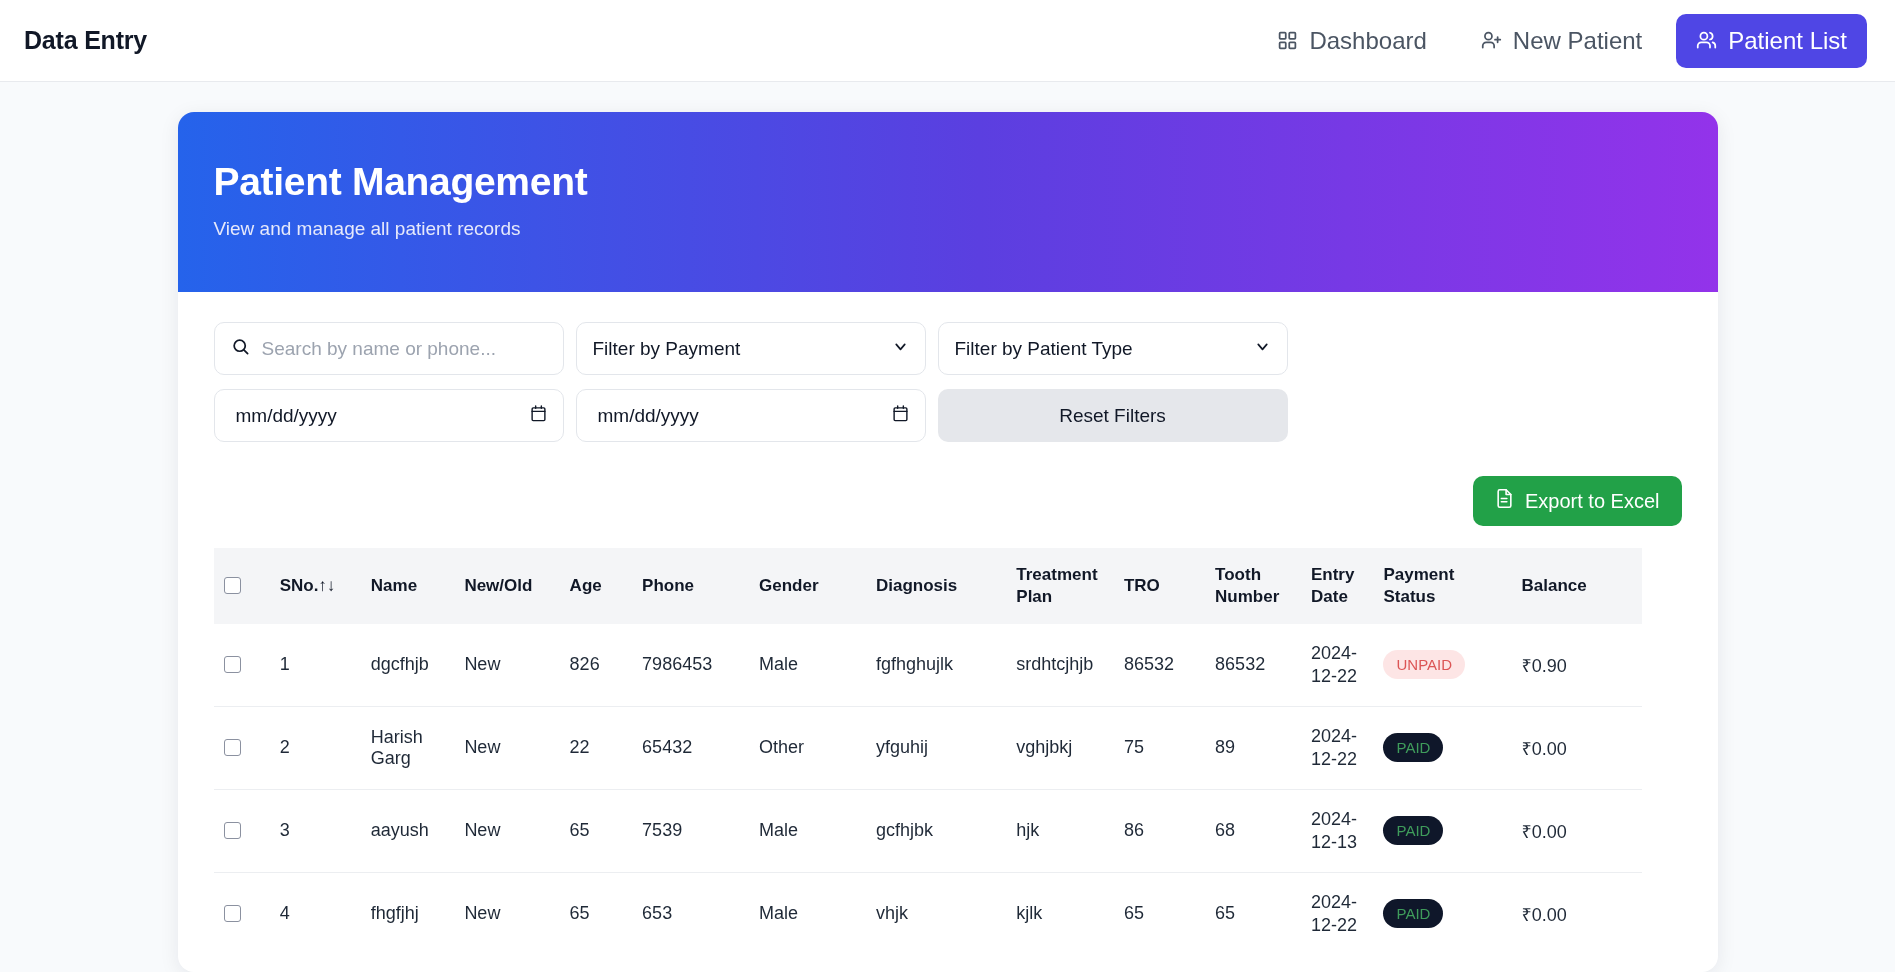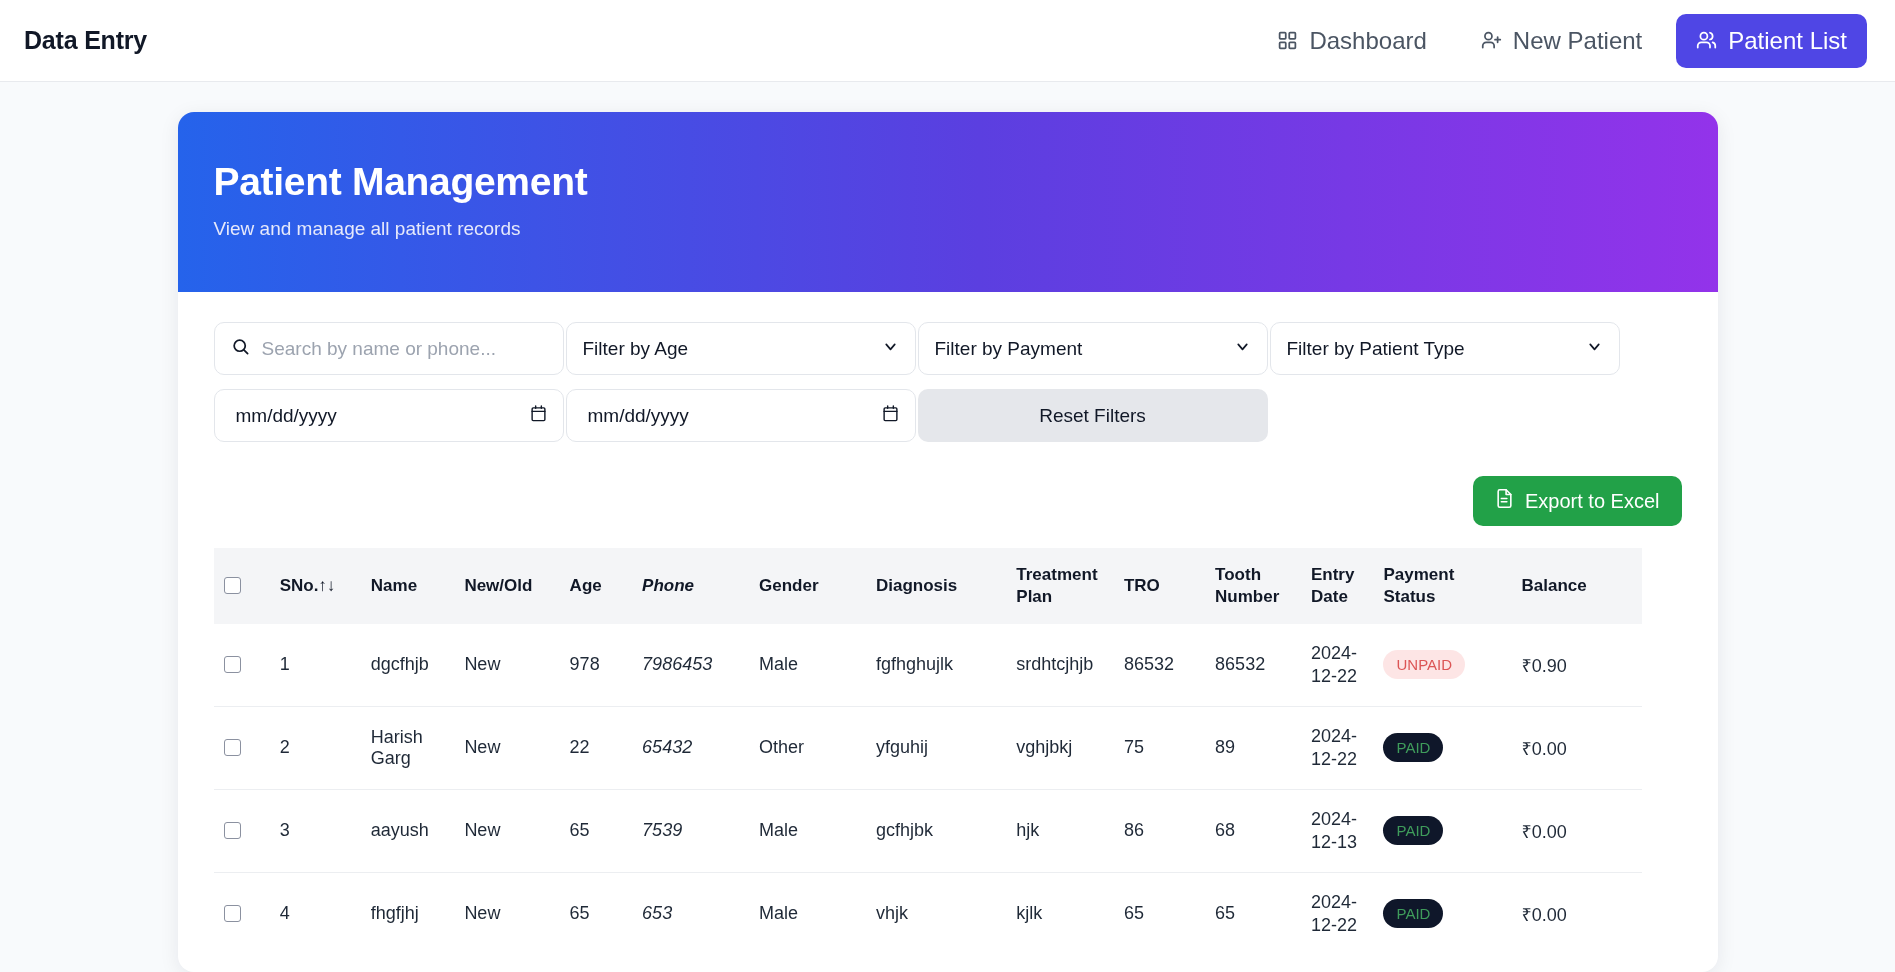--- a/index.html
+++ b/index.html
@@ -83,21 +83,21 @@
     color: #e6e9fb;
     font-size: 19px;
   }
 
   
   .filters {
     padding: 30px 36px 0 36px;
   }
   .filter-row {
     display: flex;
-    gap: 2px;
+    gap: 12px;
     margin-bottom: 14px;
   }
   .field {
     height: 53px;
     border: 1px solid #e3e6eb;
     border-radius: 10px;
     background: #ffffff;
     display: flex;
     align-items: center;
     padding: 0 16px;
@@ -172,21 +172,21 @@
     border-top: 1px solid #eceef1;
     vertical-align: middle;
     height: 81px;
   }
   tbody tr:first-child td { border-top: none; }
   .c-check { width: 48px; }
   .c-sno   { width: 78px; }
   .c-name  { width: 80px; }
   .c-newold{ width: 90px; }
   .c-age   { width: 62px; }
-  .c-phone { width: 100px; font-style: italic; }
+  .c-phone { width: 100px; }
   .c-gender{ width: 100px; }
   .c-diag  { width: 120px; }
   .c-plan  { width: 92px; }
   .c-tro   { width: 78px; }
   .c-tooth { width: 82px; }
   .c-entry { width: 62px; }
   .c-pay   { width: 118px; }
   .c-bal   { width: 104px; }
   .c-act   { width: 120px; }
 
@@ -283,28 +283,20 @@
         <div class="field search">
           <span>
             <svg width="19" height="19" viewBox="0 0 24 24" fill="none" stroke="#111827" stroke-width="2.2" stroke-linecap="round">
               <circle cx="11" cy="11" r="7"></circle>
                 <line x1="16.2" y1="16.2" x2="21" y2="21"></line>
             </svg>
           </span>
           <span class="ph">Search by name or phone...</span>
         </div>
 
-        <div class="field select">
-          <span>Filter by Age</span>
-          <span class="chev">
-            <svg width="17" height="17" viewBox="0 0 24 24" fill="none" stroke="currentColor" stroke-width="2.4" stroke-linecap="round" stroke-linejoin="round">
-                <polyline points="6 9 12 16 18 9"></polyline>
-              </svg>
-          </span>
-        </div>
 
         <div class="field select">
           <span>Filter by Payment</span>
           <span class="chev">
             <svg width="17" height="17" viewBox="0 0 24 24" fill="none" stroke="currentColor" stroke-width="2.4" stroke-linecap="round" stroke-linejoin="round">
                 <polyline points="6 9 12 16 18 9"></polyline>
               </svg>
           </span>
         </div>
 
@@ -404,21 +396,21 @@
           </tr>
         </thead>
         <tbody id="tbody">
             <tr>
               <td class="c-check">
                 <span class="cb"></span>
               </td>
               <td class="c-sno">1</td>
               <td class="c-name">dgcfhjb</td>
               <td class="c-newold">New</td>
-              <td class="c-age">978</td>
+              <td class="c-age">826</td>
               <td class="c-phone">7986453</td>
               <td class="c-gender">Male</td>
               <td class="c-diag">fgfhghujlk</td>
               <td class="c-plan">srdhtcjhjb</td>
               <td class="c-tro">86532</td>
               <td class="c-tooth">86532</td>
               <td class="c-entry"><span class="two-line">2024-</span><br><span class="two-line">12-22</span></td>
               <td class="c-pay"><span class="badge unpaid">UNPAID</span></td>
               <td class="c-bal">₹0.90</td>
               <td class="c-act">

